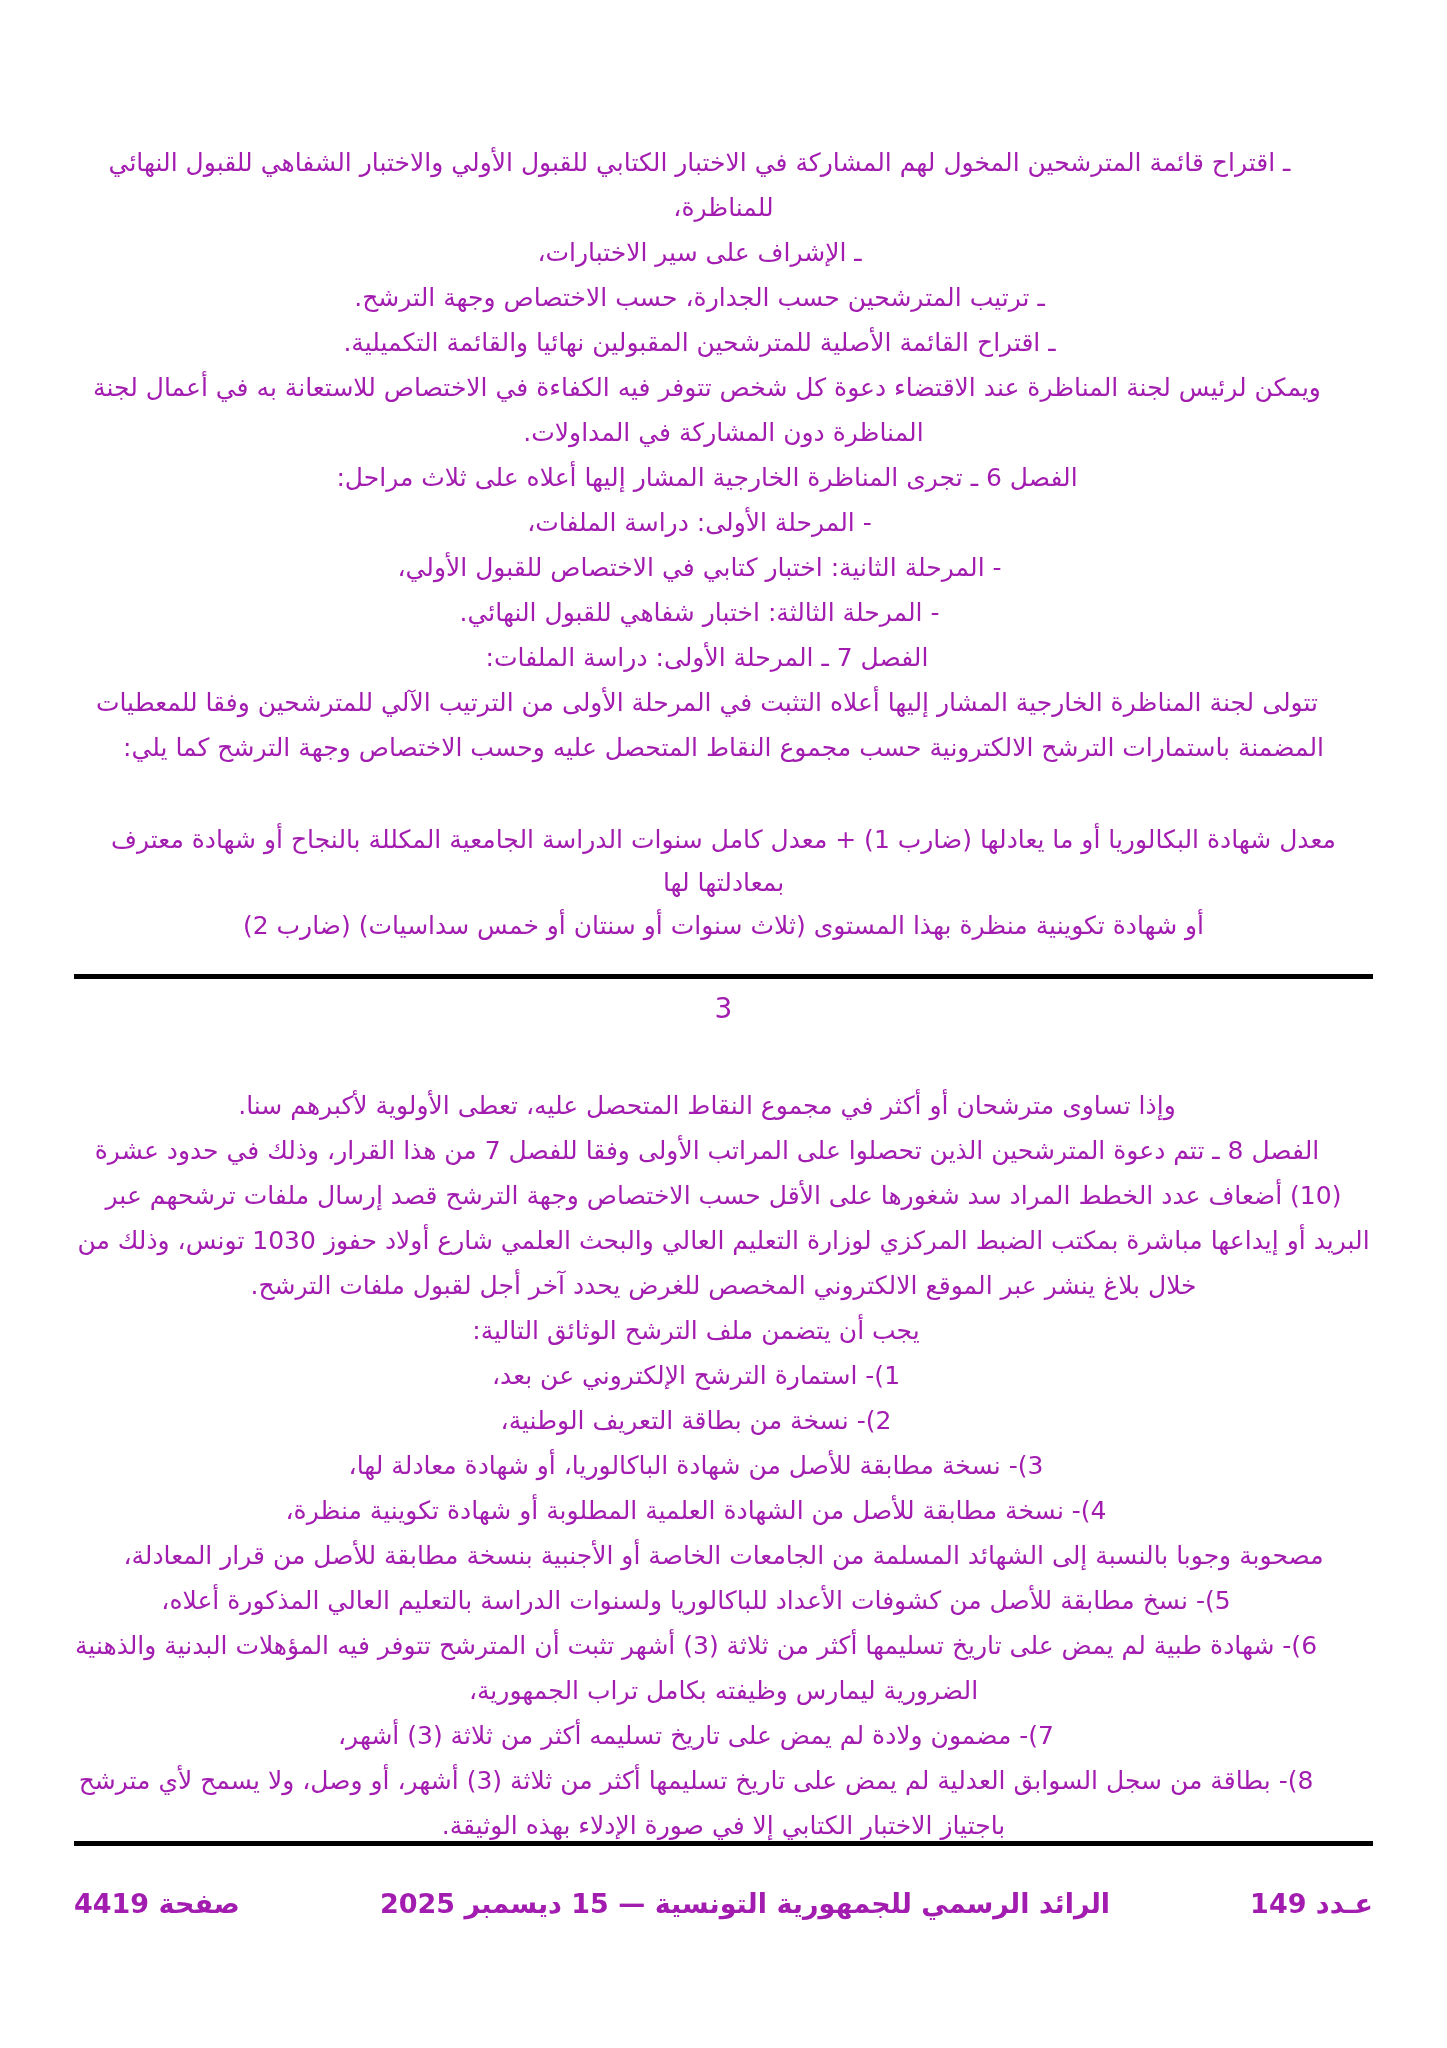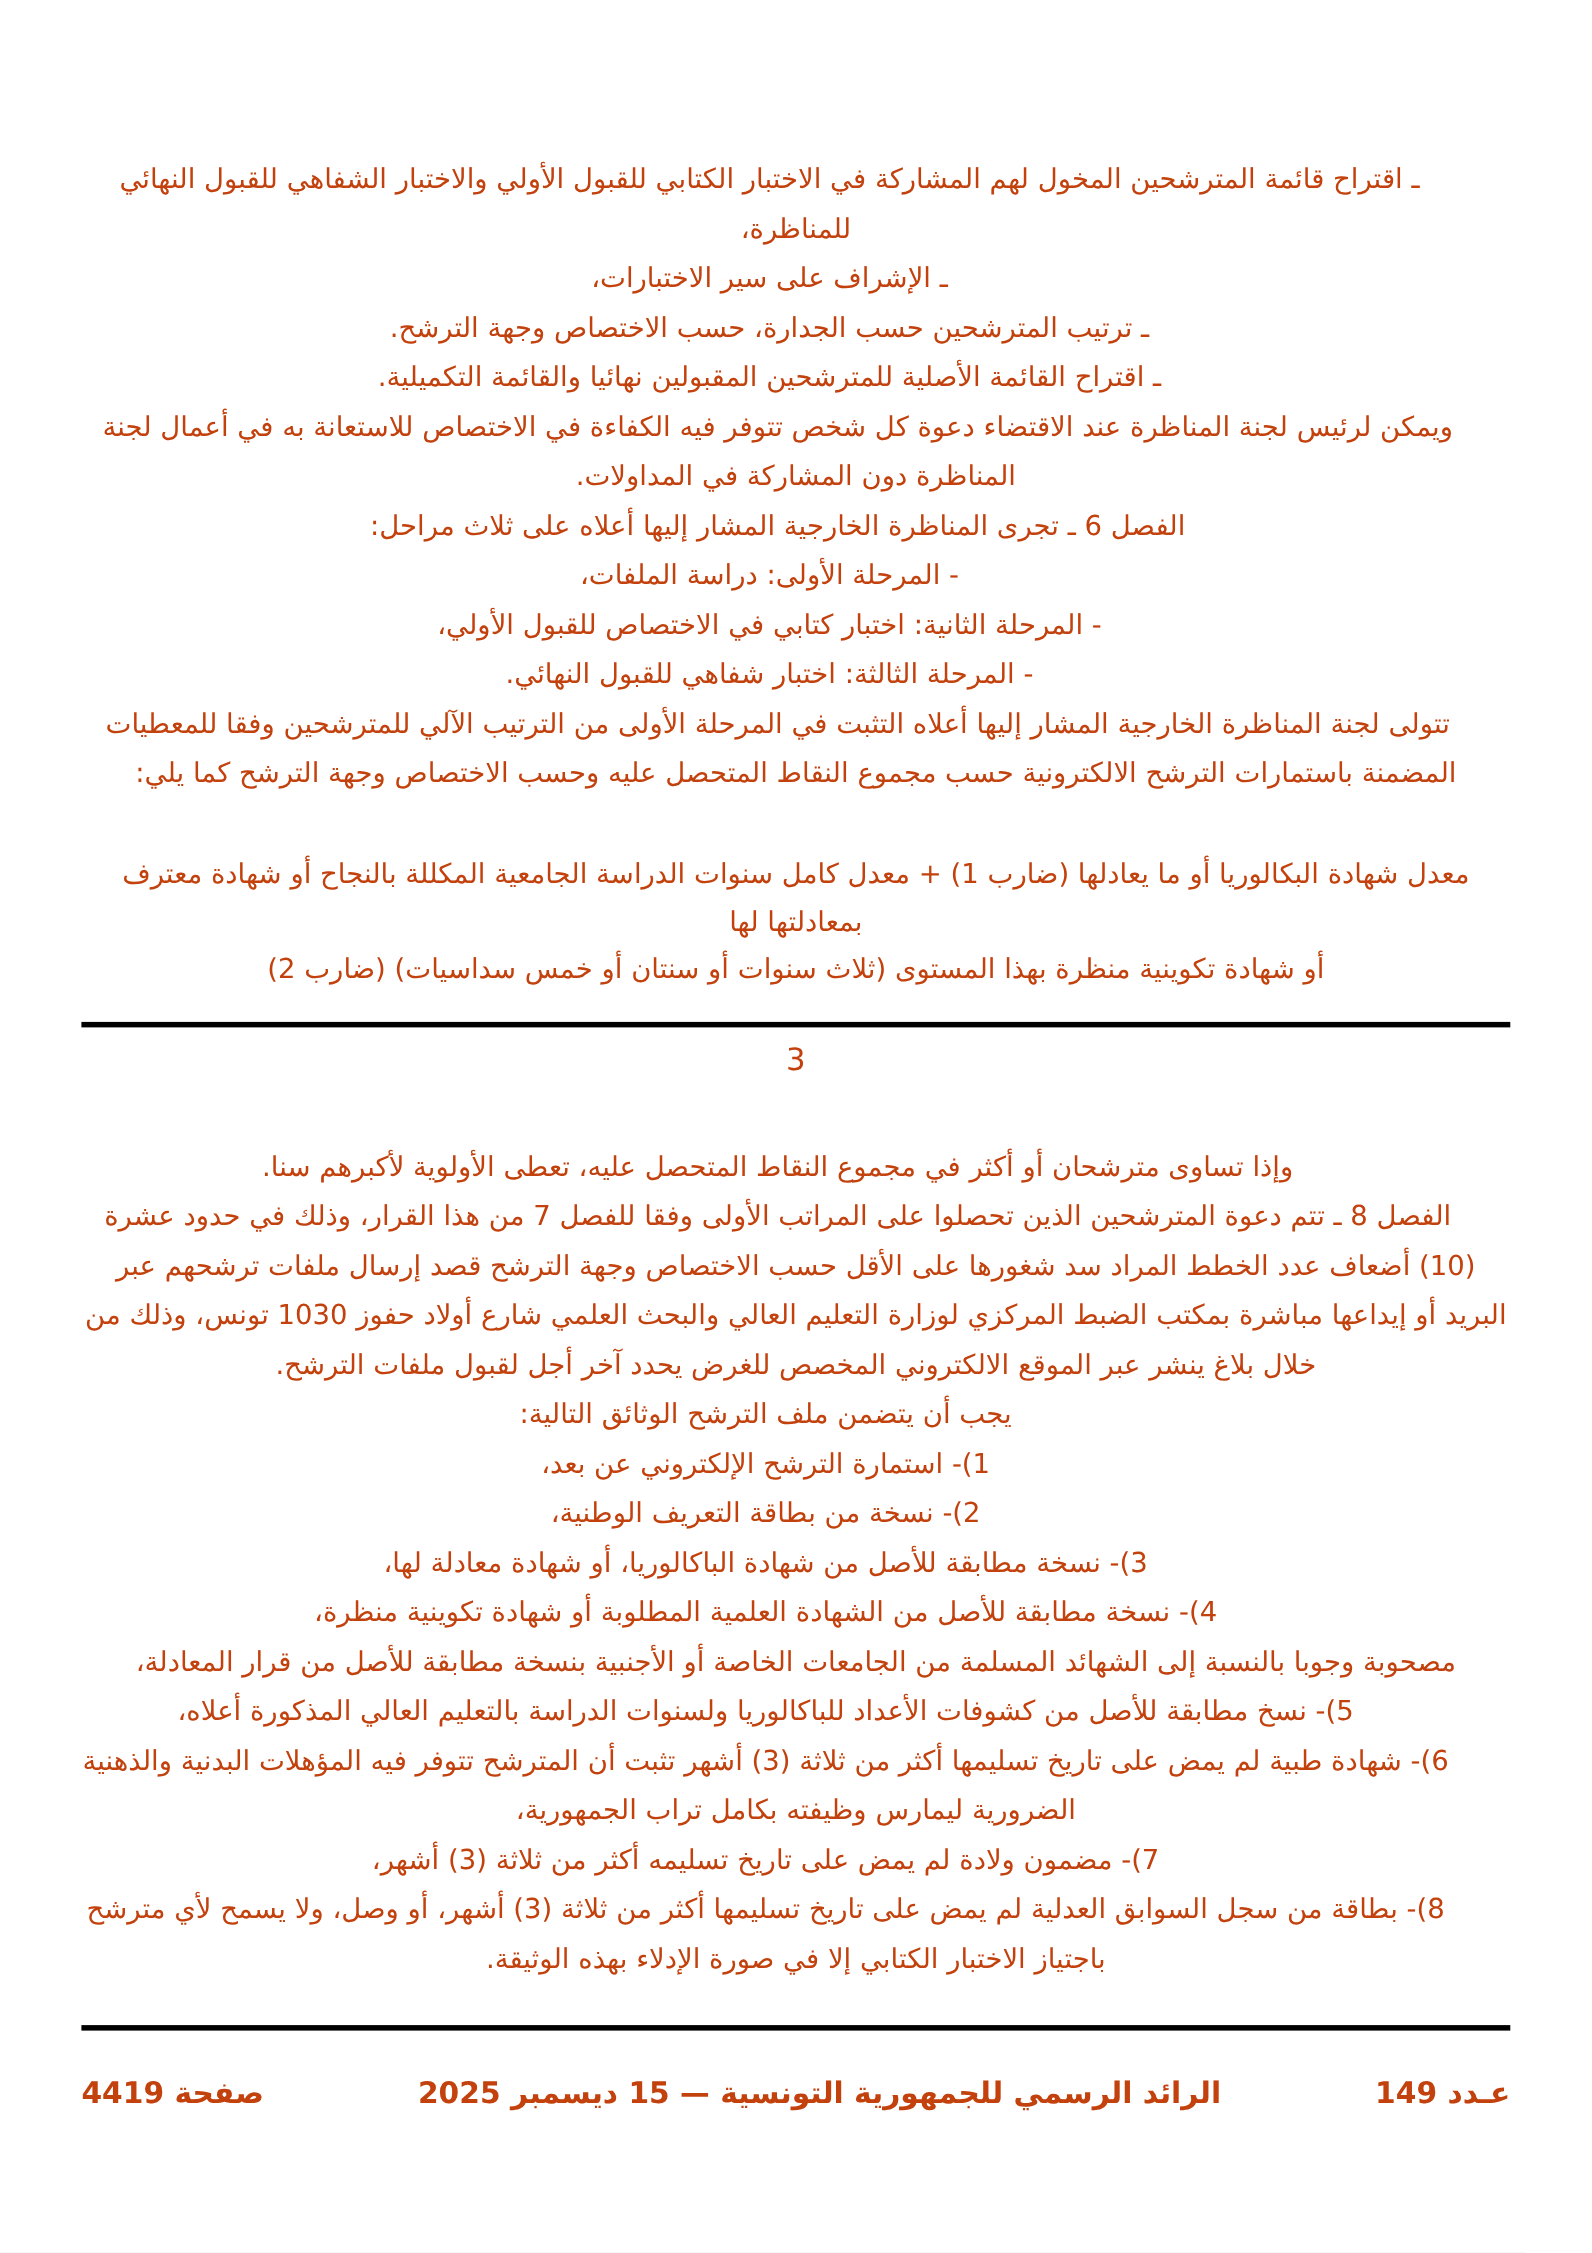--- a/index.html
+++ b/index.html
@@ -3,21 +3,21 @@
 <meta charset="utf-8">
 <style>
   * { box-sizing: border-box; }
   html, body { margin: 0; padding: 0; background: #e8e8e8; }
   .page {
     position: relative;
     width: 1447px;
     height: 2048px;
     margin: 0 auto;
     background: #ffffff;
-    color: #c2410c;
+    color: #a21caf;
     direction: rtl;
     font-family: "DejaVu Sans", sans-serif;
     overflow: hidden;
   }
   .content {
     padding: 140px 74px 0 74px;
     font-size: 25px;
     line-height: 45px;
     text-align: justify;
   }
@@ -79,20 +79,21 @@
     <p class="item indent-md">ـ اقتراح القائمة الأصلية للمترشحين المقبولين نهائيا والقائمة التكميلية.</p>
 
     <p class="indent-sm">ويمكن لرئيس لجنة المناظرة عند الاقتضاء دعوة كل شخص تتوفر فيه الكفاءة في الاختصاص للاستعانة به في أعمال لجنة المناظرة دون المشاركة في المداولات.</p>
 
     <p class="indent-sm"><span class="article-label">الفصل 6</span> <span>ـ تجرى المناظرة الخارجية المشار إليها أعلاه على ثلاث مراحل:</span></p>
 
     <p class="item indent-md">- المرحلة الأولى: دراسة الملفات،</p>
     <p class="item indent-md">- المرحلة الثانية: اختبار كتابي في الاختصاص للقبول الأولي،</p>
     <p class="item indent-md">- المرحلة الثالثة: اختبار شفاهي للقبول النهائي.</p>
 
+    <p class="indent-sm"><span class="article-label">الفصل 7</span> <span>ـ المرحلة الأولى: دراسة الملفات:</span></p>
 
     <p class="indent-sm">تتولى لجنة المناظرة الخارجية المشار إليها أعلاه التثبت في المرحلة الأولى من الترتيب الآلي للمترشحين وفقا للمعطيات المضمنة باستمارات الترشح الالكترونية حسب مجموع النقاط المتحصل عليه وحسب الاختصاص وجهة الترشح كما يلي:</p>
 
     <div class="formula">
       <p>معدل شهادة البكالوريا أو ما يعادلها (ضارب 1) + معدل كامل سنوات الدراسة الجامعية المكللة بالنجاح أو شهادة معترف بمعادلتها لها</p>
       <p>أو شهادة تكوينية منظرة بهذا المستوى (ثلاث سنوات أو سنتان أو خمس سداسيات) (ضارب 2)</p>
     </div>
 
     <hr class="rule">
 

